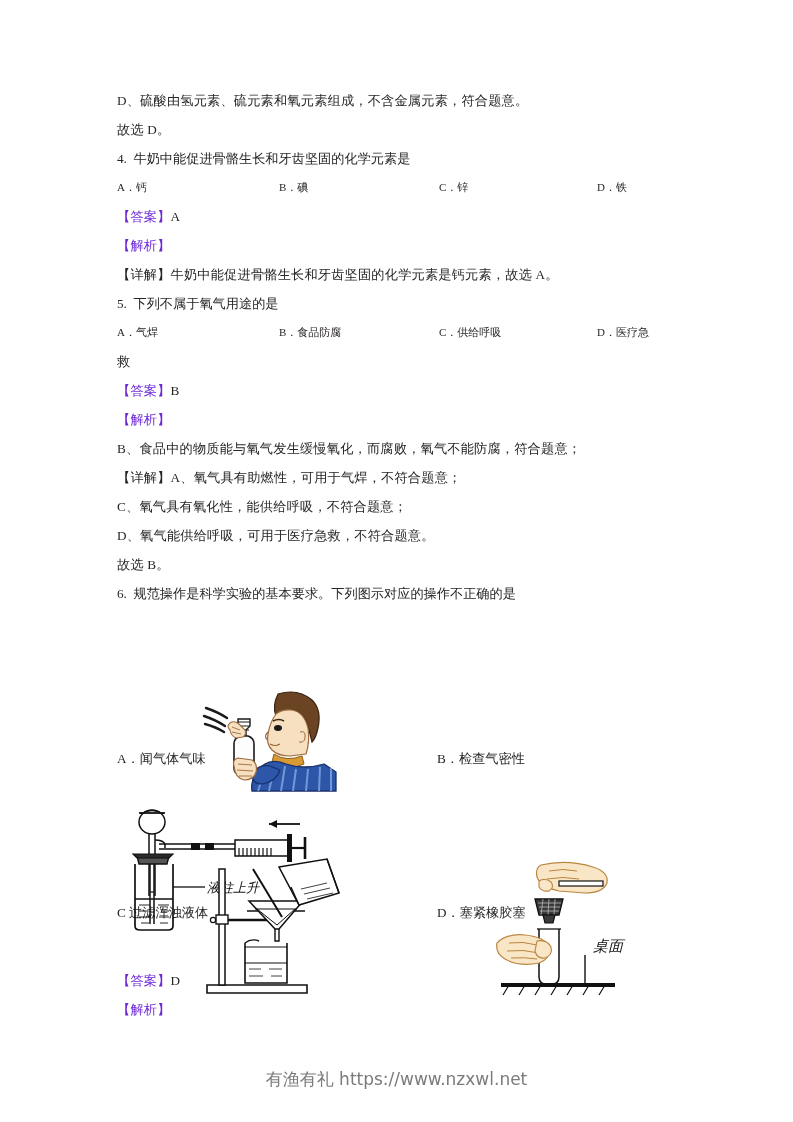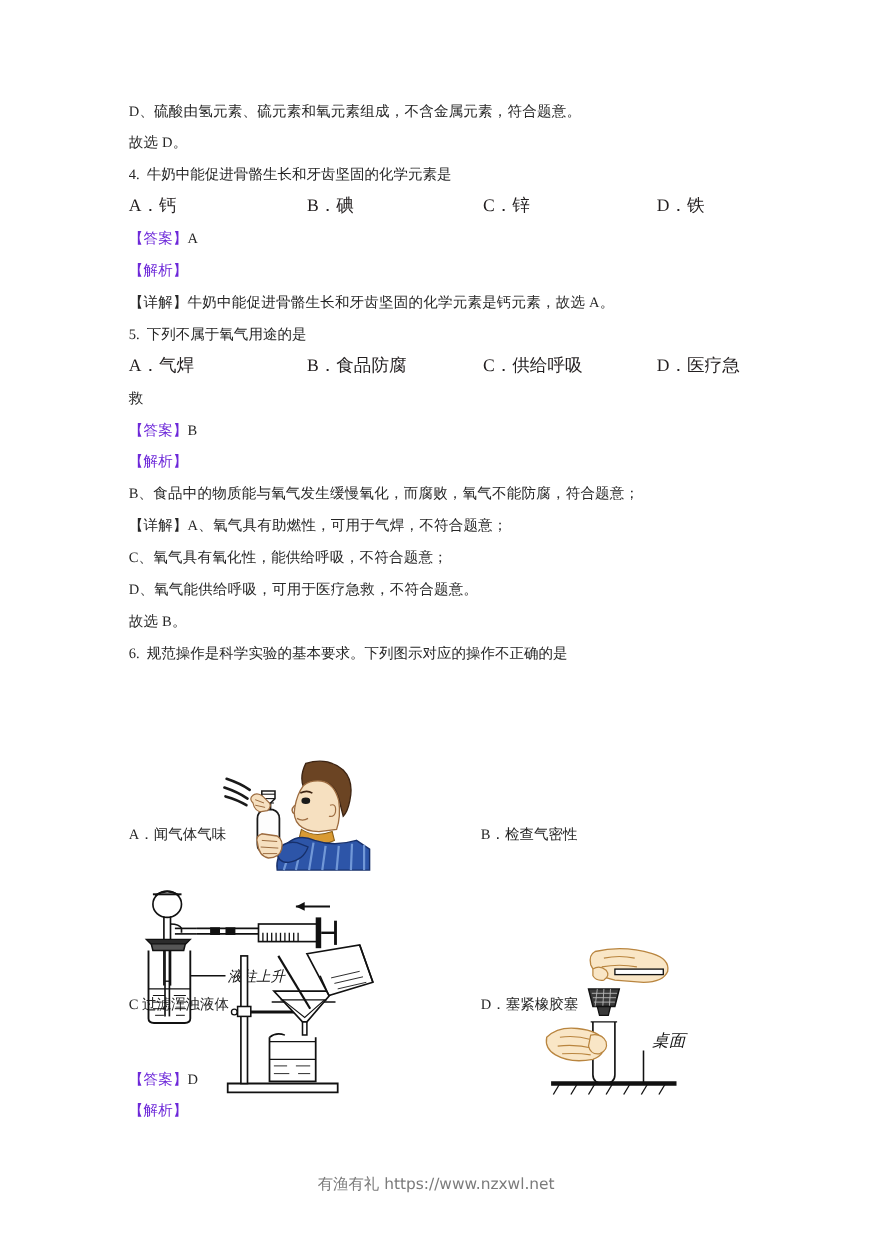--- a/index.html
+++ b/index.html
@@ -35,21 +35,21 @@
     color: #262626;
   }
   .tag {
     color: #6d28d9;
   }
   .qnum { letter-spacing: 0px; }
   
   .opts {
     position: relative;
     height: 29px;
-    font-size: 16px;
+    font-size: 11px;
     line-height: 29px;
   }
   .opts span {
     position: absolute;
     top: 0;
     white-space: nowrap;
   }
   .o-a { left: 0px; }
   .o-b { left: 162px; }
   .o-c { left: 322px; }
@@ -78,21 +78,21 @@
   .art-b { left: 0px;   top: 190px; width: 210px; height: 130px; }
   .art-c { left: 70px;  top: 245px; width: 180px; height: 140px; }
   .art-d { left: 380px; top: 245px; width: 170px; height: 140px; }
 
   .footer {
     position: absolute;
     left: 0;
     top: 1068px;
     width: 793px;
     text-align: center;
-    font-size: 14px;
+    font-size: 17px;
     color: #7b7b7b;
     font-family: "DejaVu Sans", "Liberation Sans", sans-serif;
   }
   svg { display: block; overflow: visible; }
 </style>
 </head>
 <body>
 
 <div class="page">
 

